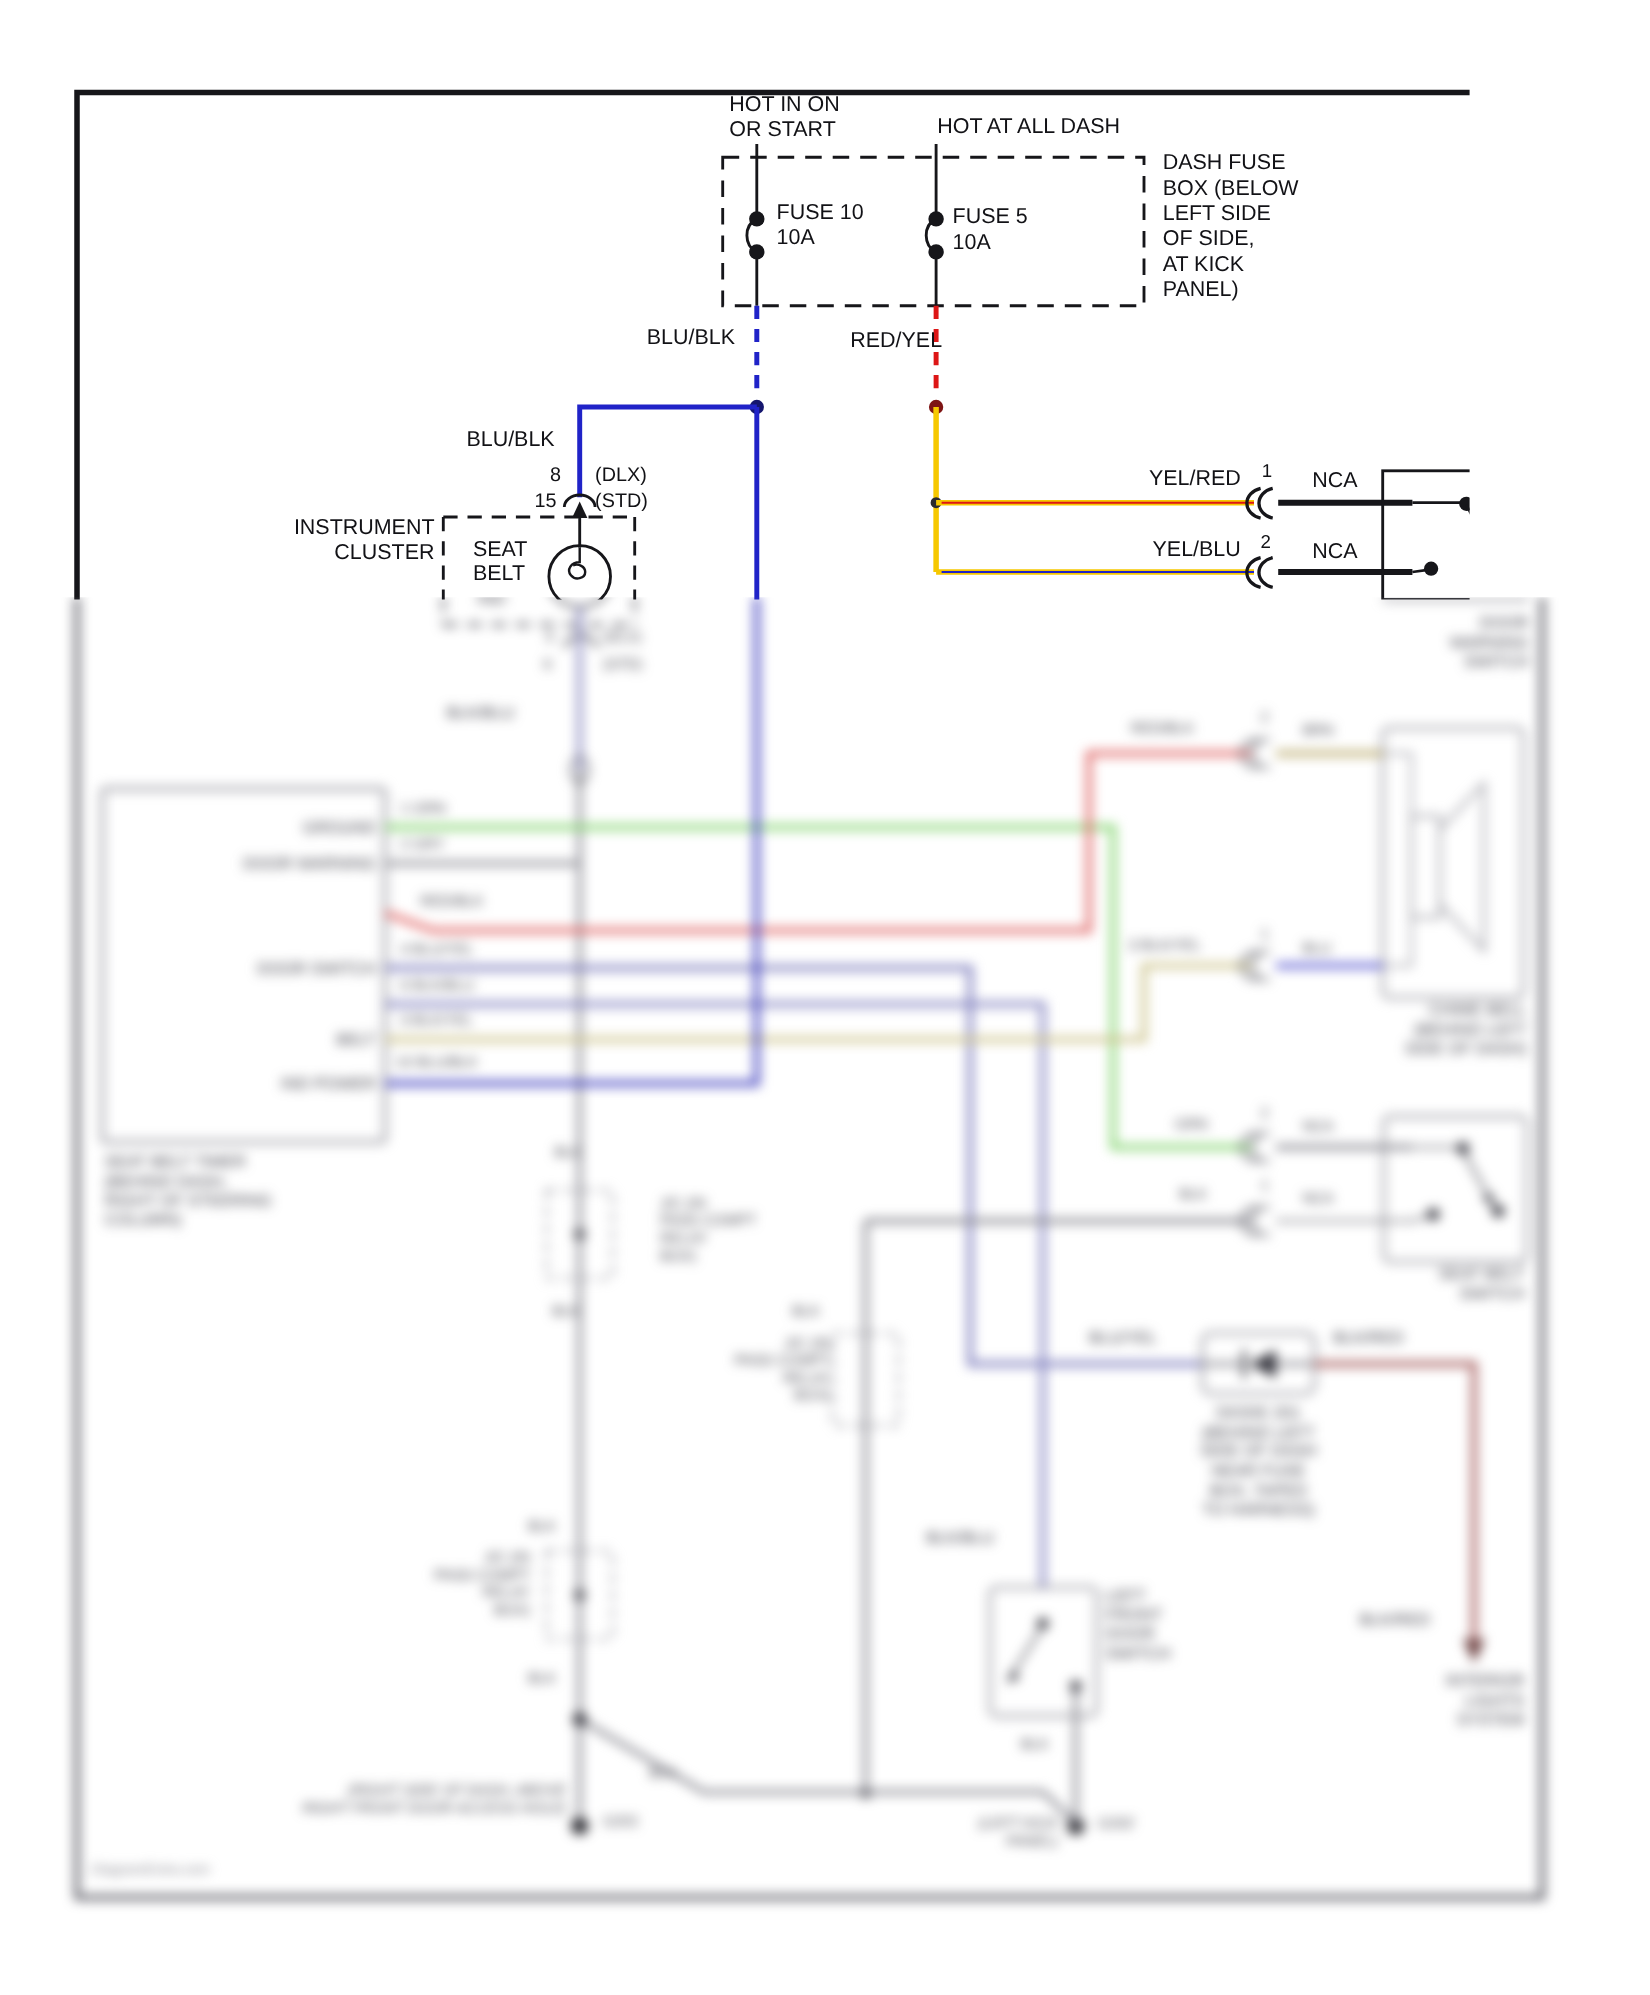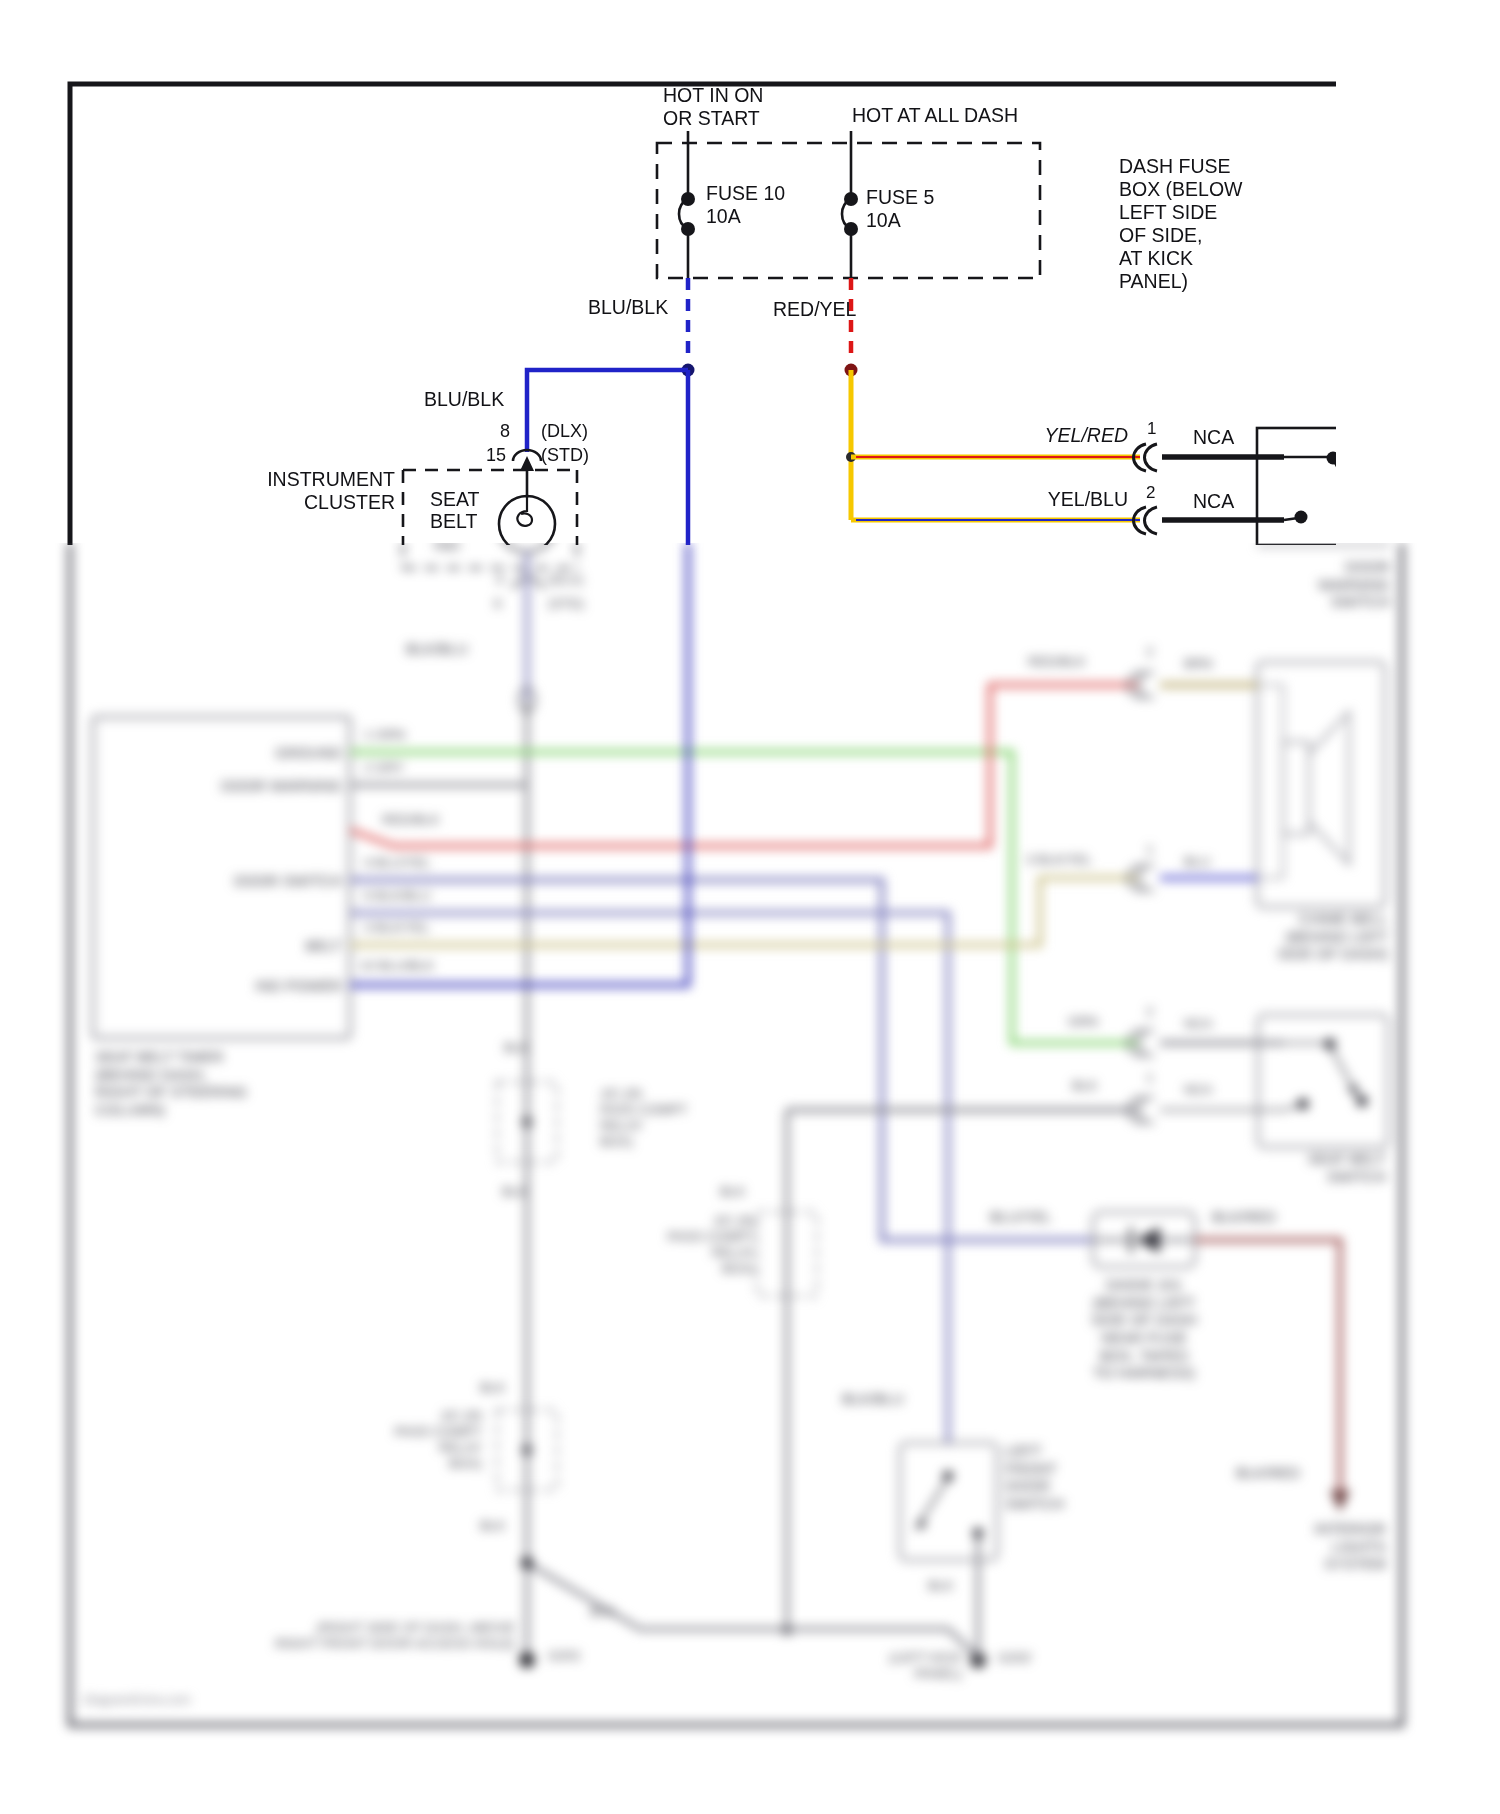--- a/index.html
+++ b/index.html
@@ -101,42 +101,42 @@
       </div>
       <div class="lbl" style="left:852px;top:104px;">HOT AT ALL DASH</div>
       <div class="lbl" style="left:706px;top:182px;">
         <div>FUSE 10</div>
         <div>10A</div>
       </div>
       <div class="lbl" style="left:866px;top:186px;">
         <div>FUSE 5</div>
         <div>10A</div>
       </div>
-      <div class="lbl" style="left:1119px;top:137px;margin-top:18px;">
+      <div class="lbl" style="left:1057px;top:137px;">
         <div>DASH FUSE</div>
         <div>BOX (BELOW</div>
         <div>LEFT SIDE</div>
         <div>OF SIDE,</div>
         <div>AT KICK</div>
         <div>PANEL)</div>
       </div>
       <div class="lbl" style="left:588px;top:296px;">BLU/BLK</div>
       <div class="lbl" style="left:733px;top:298px;margin-left:40px;">RED/YEL</div>
       <div class="lbl" style="left:424px;top:388px;">BLU/BLK</div>
       <div class="lbl s18" style="left:500px;top:421px;">8</div>
       <div class="lbl s18" style="left:541px;top:421px;text-align:center;">(DLX)</div>
       <div class="lbl s18" style="left:486px;top:445px;">15</div>
       <div class="lbl s18" style="left:541px;top:445px;">(STD)</div>
       <div class="lbl ra" style="right:1105px;top:468px;">
         <div>INSTRUMENT</div>
         <div>CLUSTER</div>
       </div>
       <div class="lbl" style="left:430px;top:488px;">SEAT</div>
       <div class="lbl" style="left:430px;top:510px;">BELT</div>
-      <div class="lbl ra" style="right:372px;top:424px;font-style:italic;">YEL/RED</div>
+      <div class="lbl ra" style="right:372px;top:424px;">YEL/RED</div>
       <div class="lbl s17" style="left:1147px;top:419px;">1</div>
       <div class="lbl" style="left:1193px;top:426px;">NCA</div>
       <div class="lbl ra" style="right:372px;top:488px;">YEL/BLU</div>
       <div class="lbl s17" style="left:1146px;top:483px;">2</div>
       <div class="lbl" style="left:1193px;top:490px;">NCA</div>
     </div>
   </div>
 
   <div id="blur-clip">
     <div class="layer">

